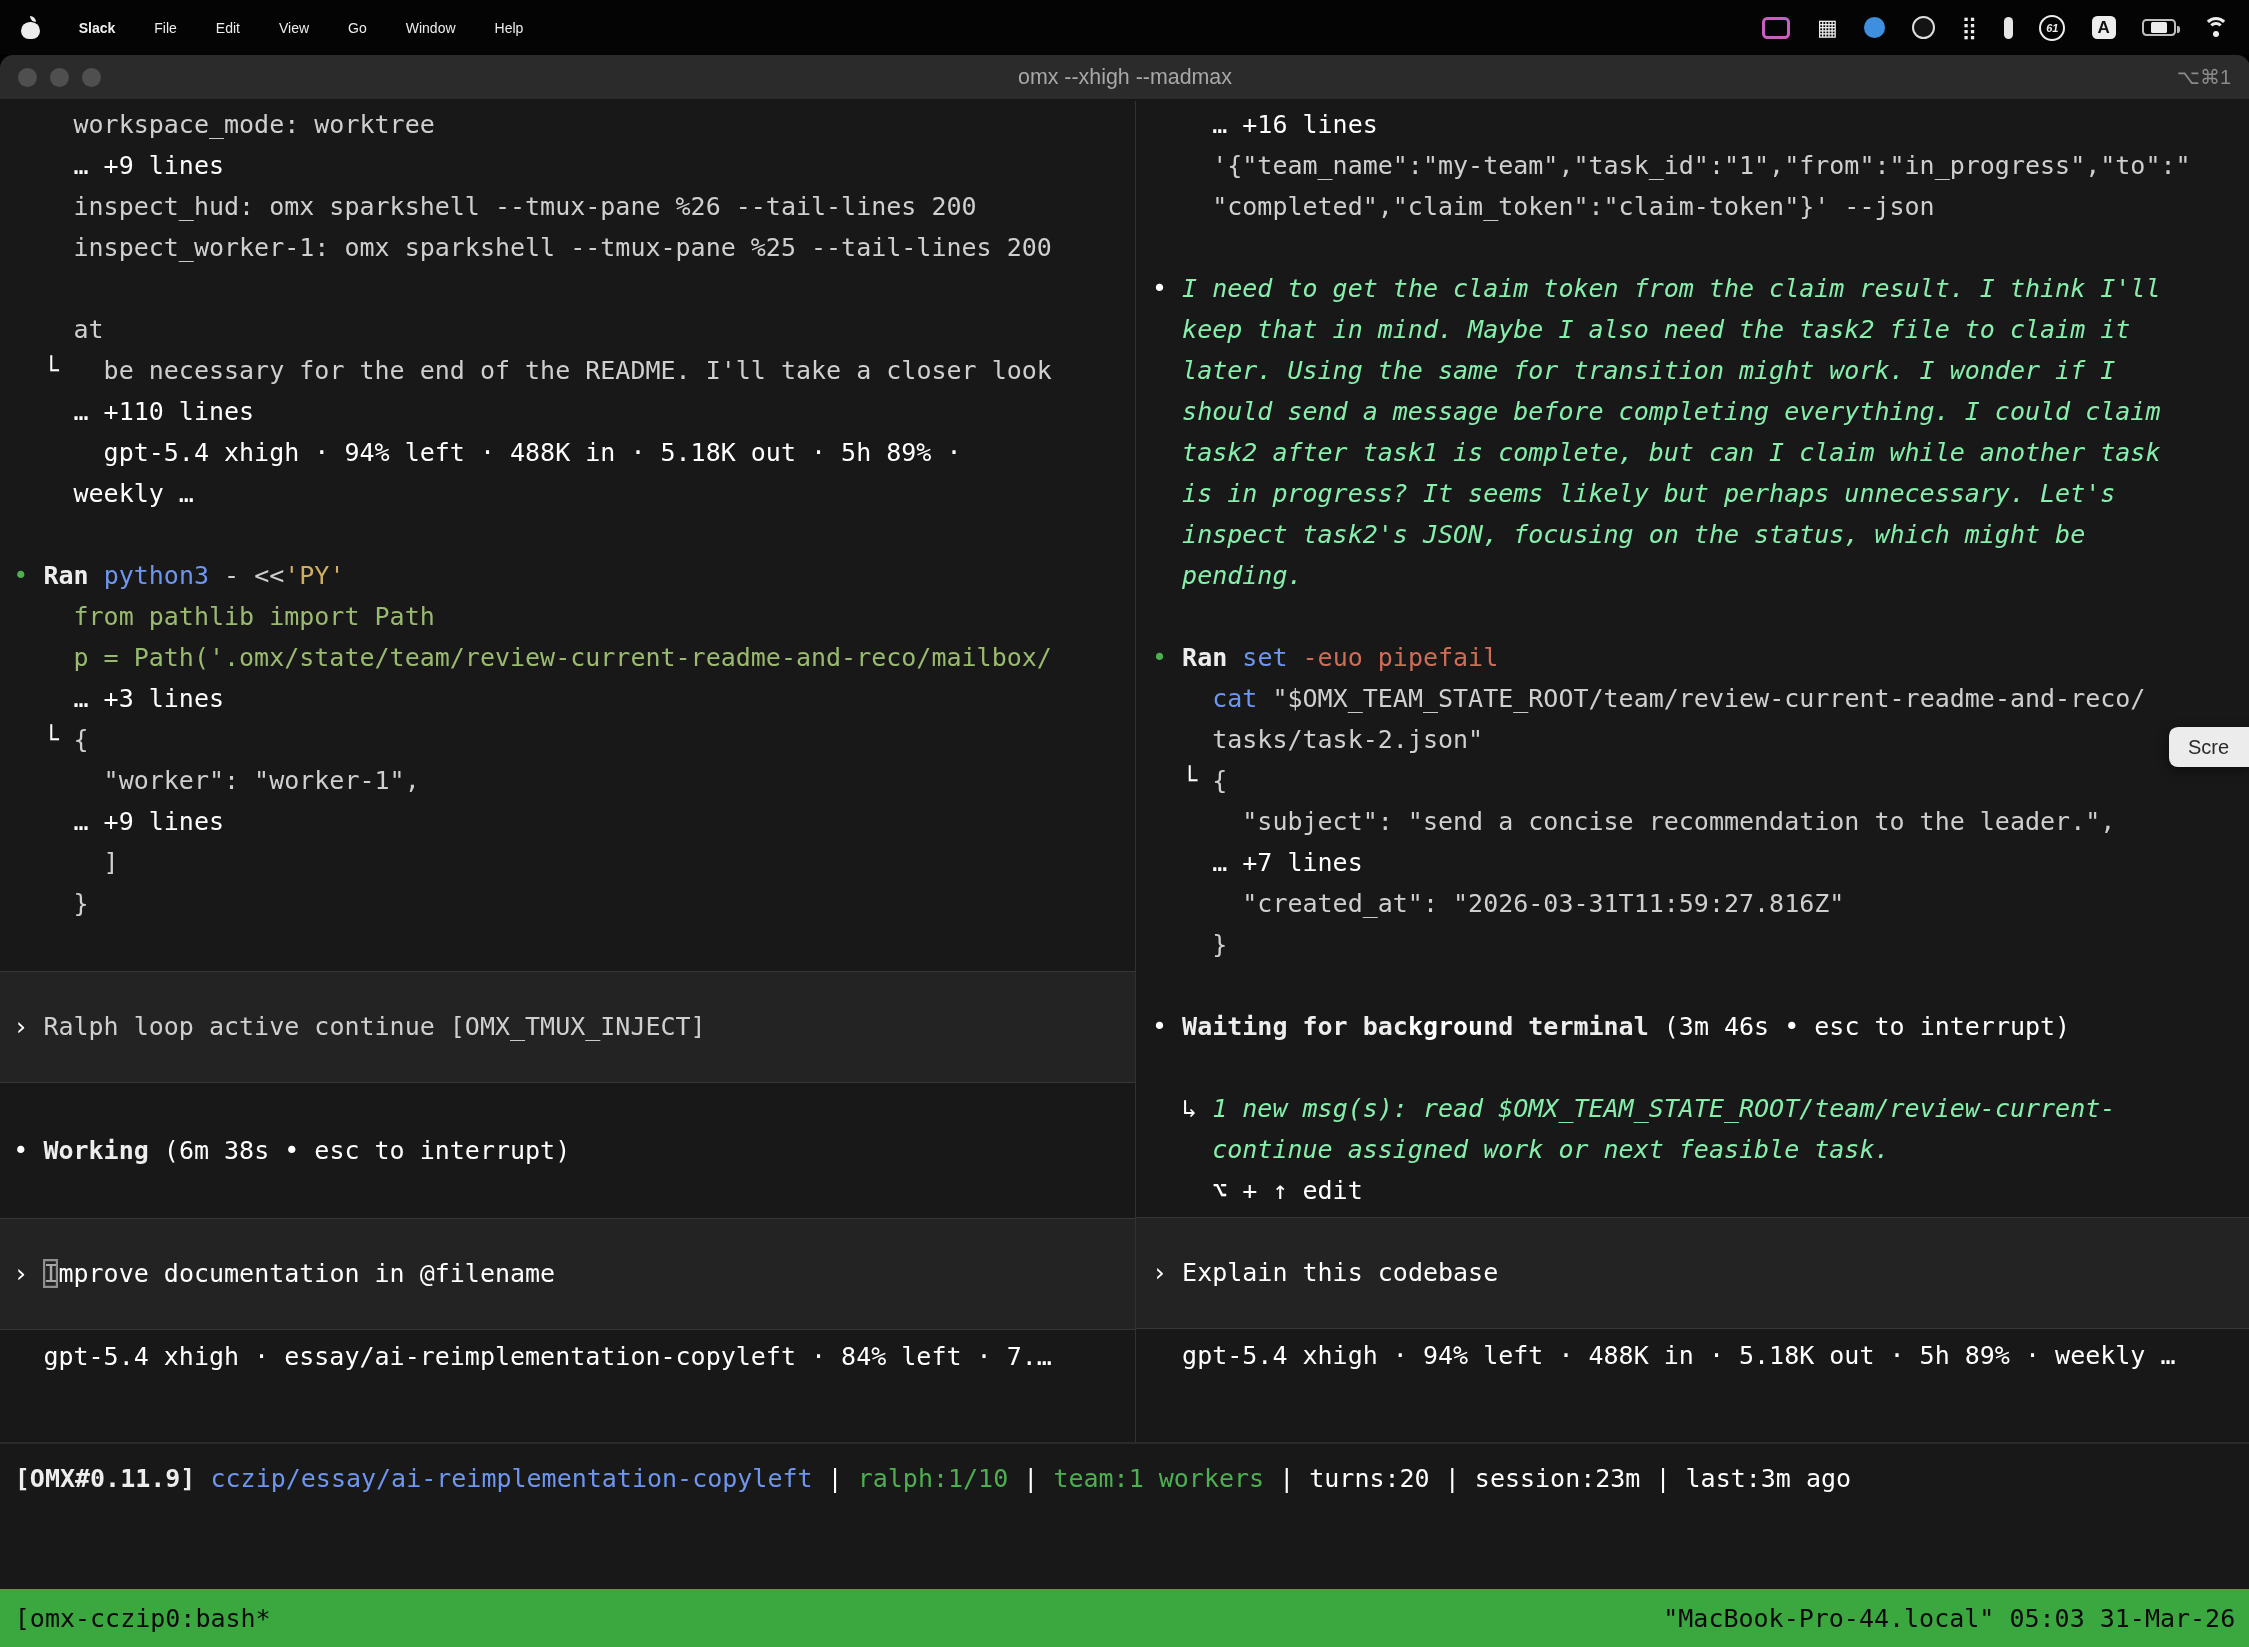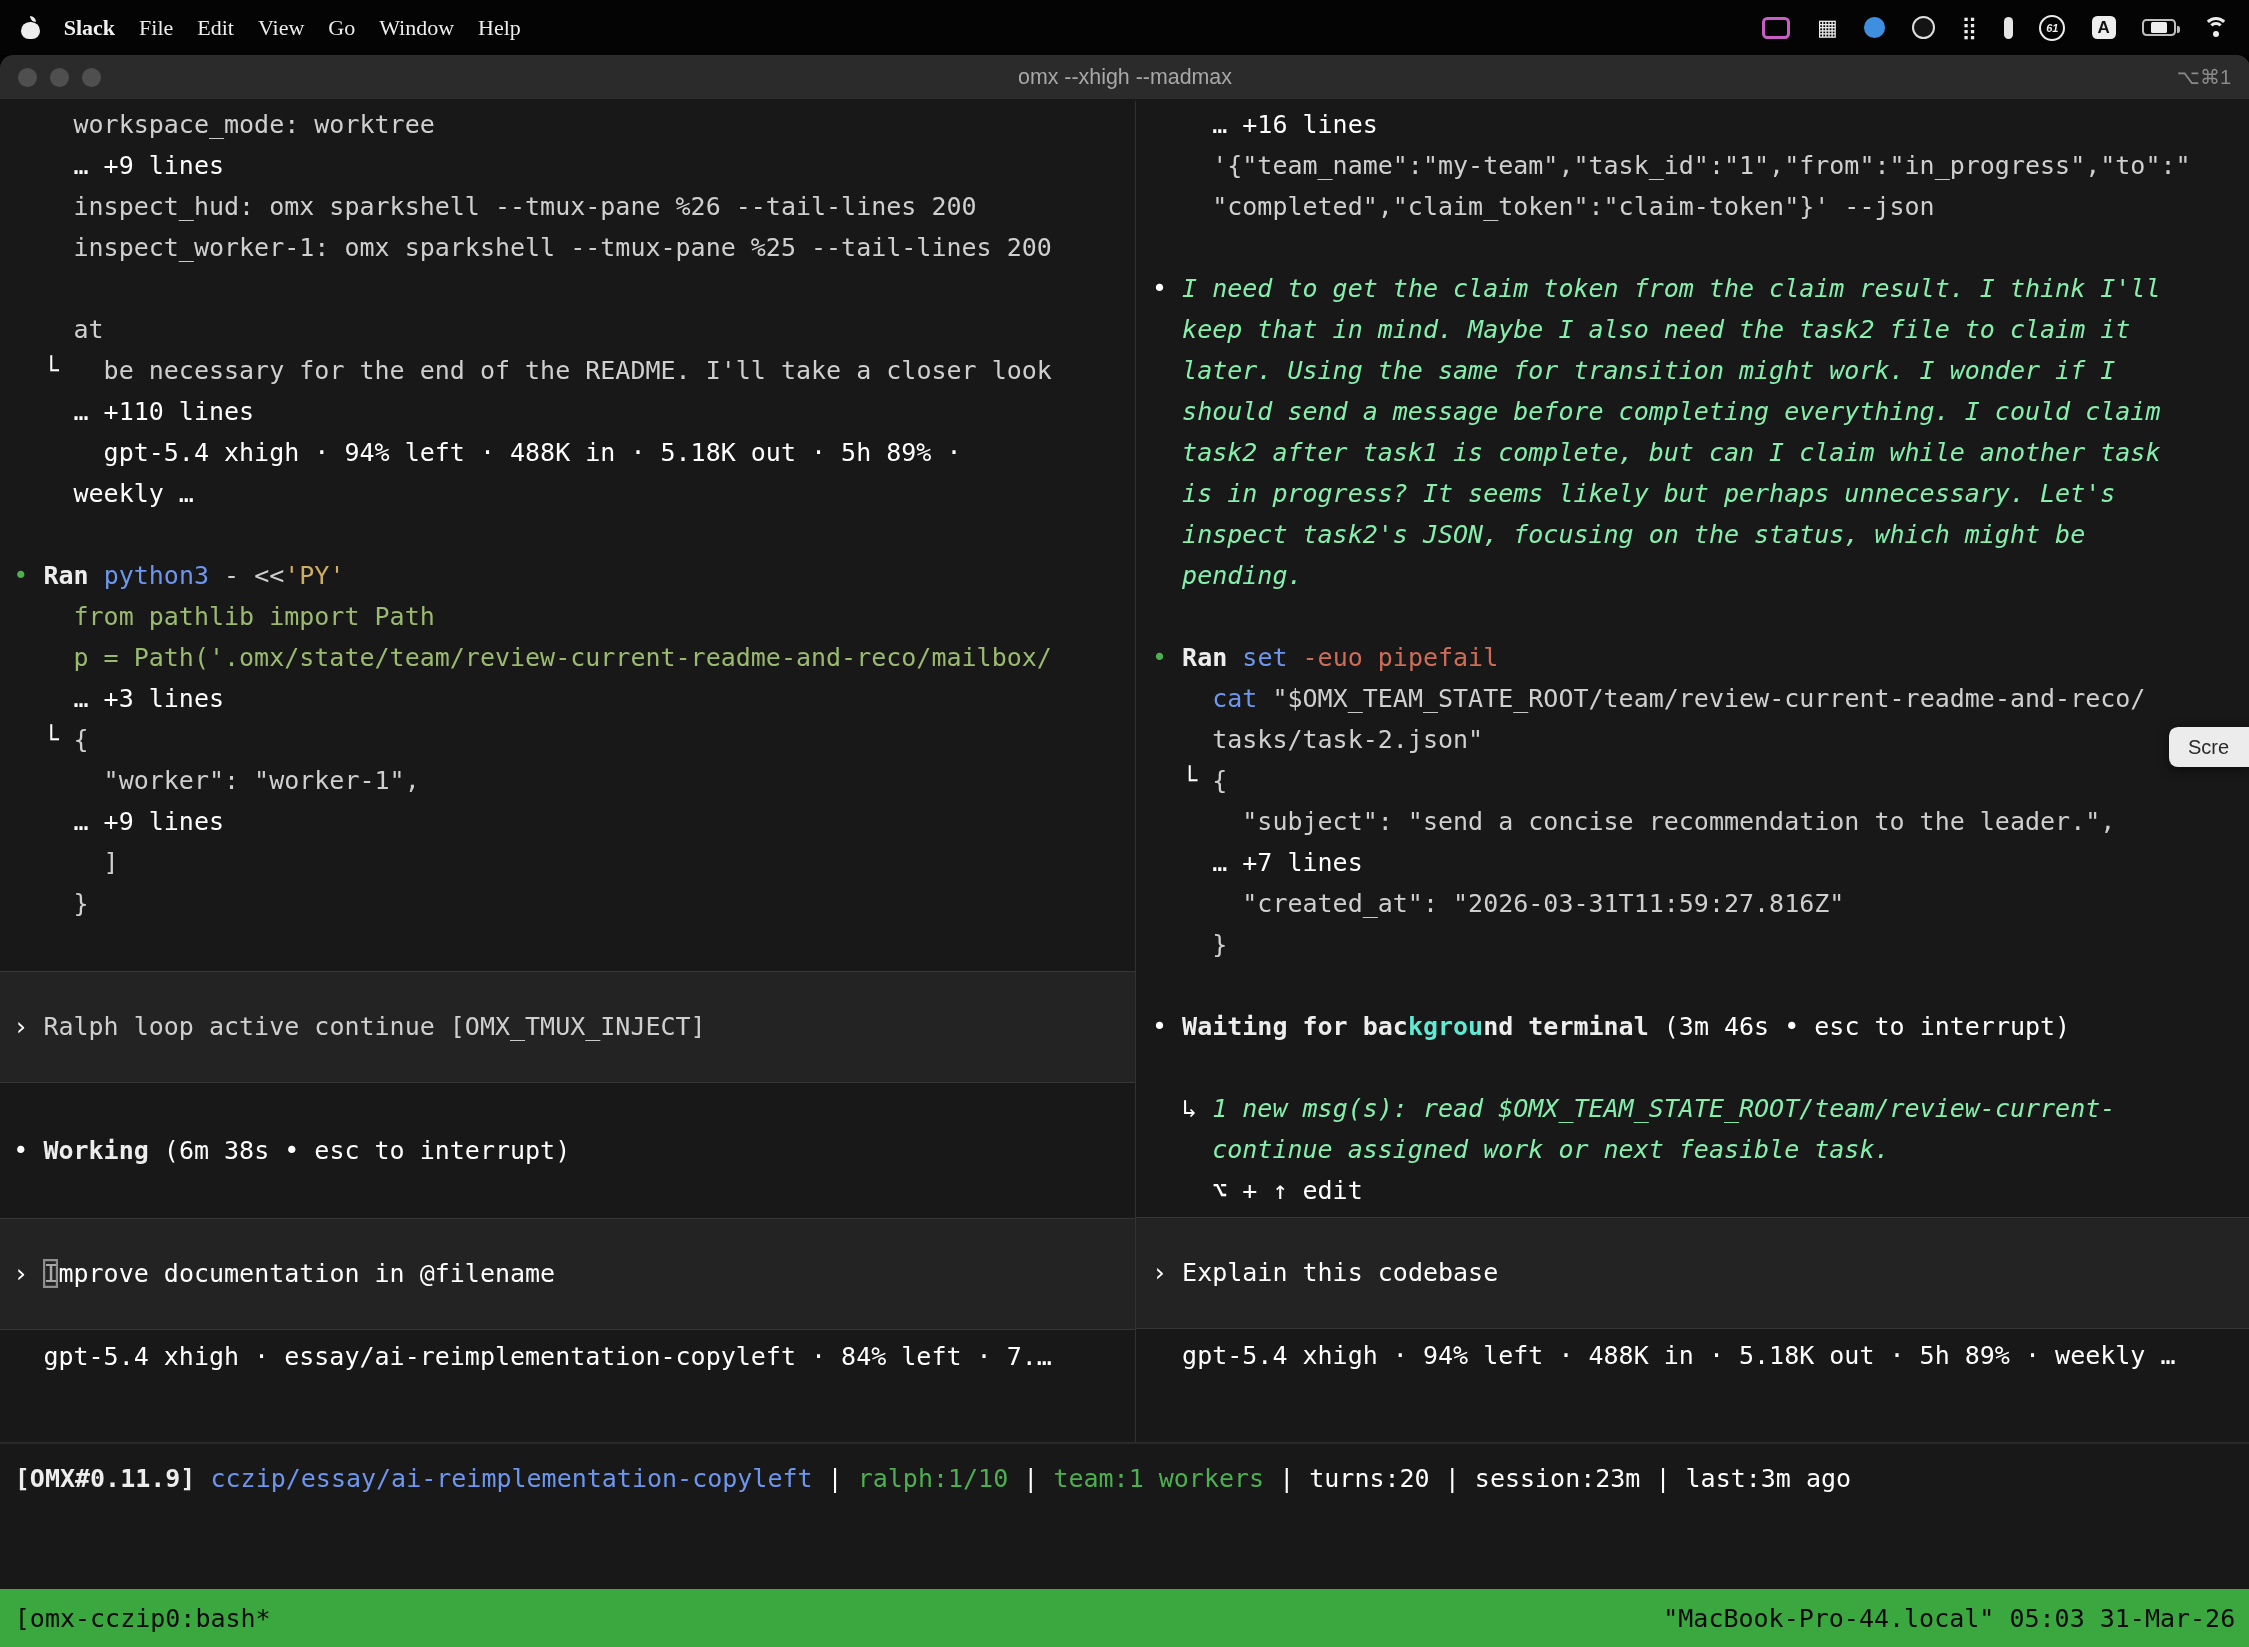--- a/index.html
+++ b/index.html
@@ -5,21 +5,21 @@
   html,body{margin:0;padding:0;}
   body{
     width:2250px;height:1648px;background:#000;overflow:hidden;
     font-family:"Liberation Sans",sans-serif;position:relative;
   }
   
   .menubar{
     height:55px;background:#040404;color:#f0f0f0;display:flex;
     align-items:center;justify-content:space-between;padding:0 20.7px;box-sizing:border-box;
   }
-  .mb-left{display:flex;align-items:center;gap:24px;font-size:22px;font-family:Liberation Serif, serif;}
+  .mb-left{display:flex;align-items:center;gap:39px;font-size:14px;}
   .mb-app{font-weight:bold;}
   .mb-item{color:#ededed;}
   .apple{width:19px;height:23.6px;position:relative;display:inline-block;}
   .apple::before{content:"";position:absolute;bottom:0;left:0;width:19px;height:17.7px;background:#ededed;border-radius:8.9px 8.9px 8px 8px;}
   .apple::after{content:"";position:absolute;top:0;left:8.9px;width:6.6px;height:6.6px;background:#ededed;border-radius:0 6.6px 0 6.6px;}
   .mb-right{display:flex;align-items:center;gap:26.6px;}
   .ico{display:inline-flex;align-items:center;justify-content:center;color:#ededed;font-size:22px;}
   .rec{width:22px;height:16px;border:3px solid #c95fc2;border-radius:5.2px;}
   .blueapp{width:20.7px;height:20.7px;border-radius:50%;background:#3f8fe0;}
   .darkapp{width:19px;height:19px;border-radius:50%;background:#141414;border:2.2px solid #dedede;}
@@ -66,21 +66,21 @@
   
   .c-fg{color:#cfcfcf;}
   .c-dim{color:#ffffff;}
   .c-grn{color:#4db050;}
   .c-bld,.c-bldw{color:#ededed;font-weight:bold;}
   .c-blu{color:#6e96ee;}
   .c-red{color:#cd6d57;}
   .c-yel{color:#cfae62;}
   .c-hdoc{color:#9aba70;}
   .c-ita{color:#86efac;font-style:italic;}
-  .c-shim{color:#5eead4;font-weight:bold;}
+  .c-shim{color:#ffffff;font-weight:bold;}
   .c-cursor{color:#a8a8a8;box-shadow:inset 0 0 0 2.2px #8f8f8f;}
   .pane-sep{position:absolute;left:0;right:0;top:1341px;height:1.5px;background:#2a2a2a;}
   .omx{position:absolute;left:14.8px;top:1357px;height:41px;line-height:41px;white-space:pre;}
   .tmuxbar{
     position:absolute;left:0;right:0;bottom:0;height:59px;background:#3aa73f;color:#0a0a0a;
     display:flex;align-items:center;justify-content:space-between;padding:0 14.8px;box-sizing:border-box;
     font-size:25px;white-space:pre;
   }
   
   .tooltip{

